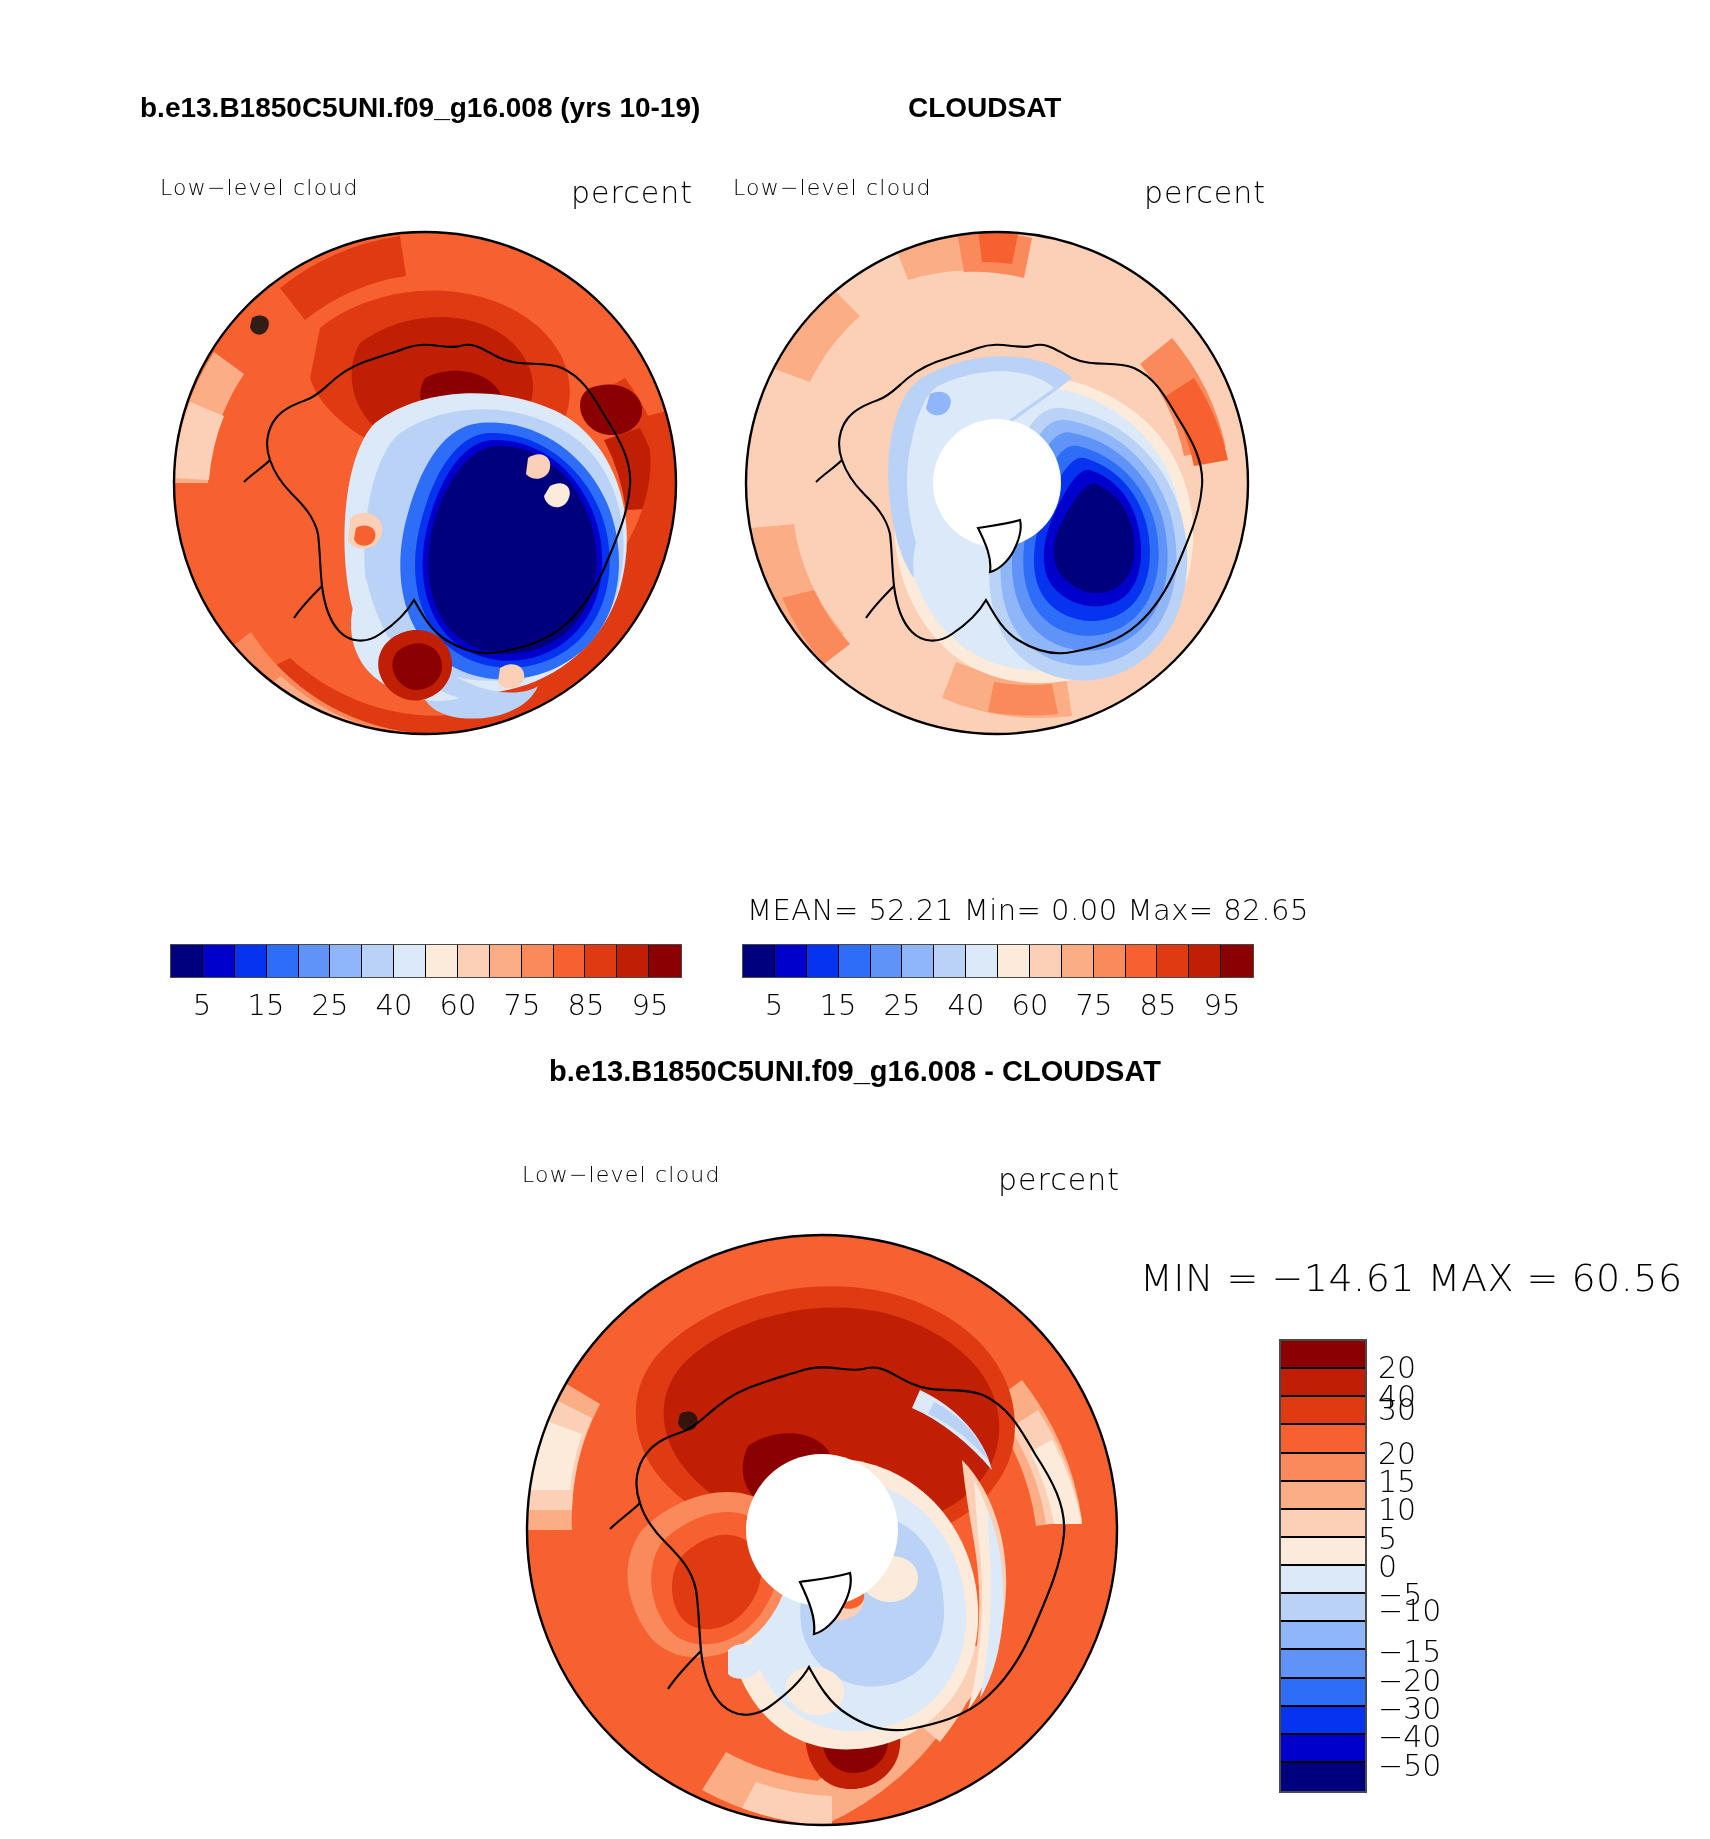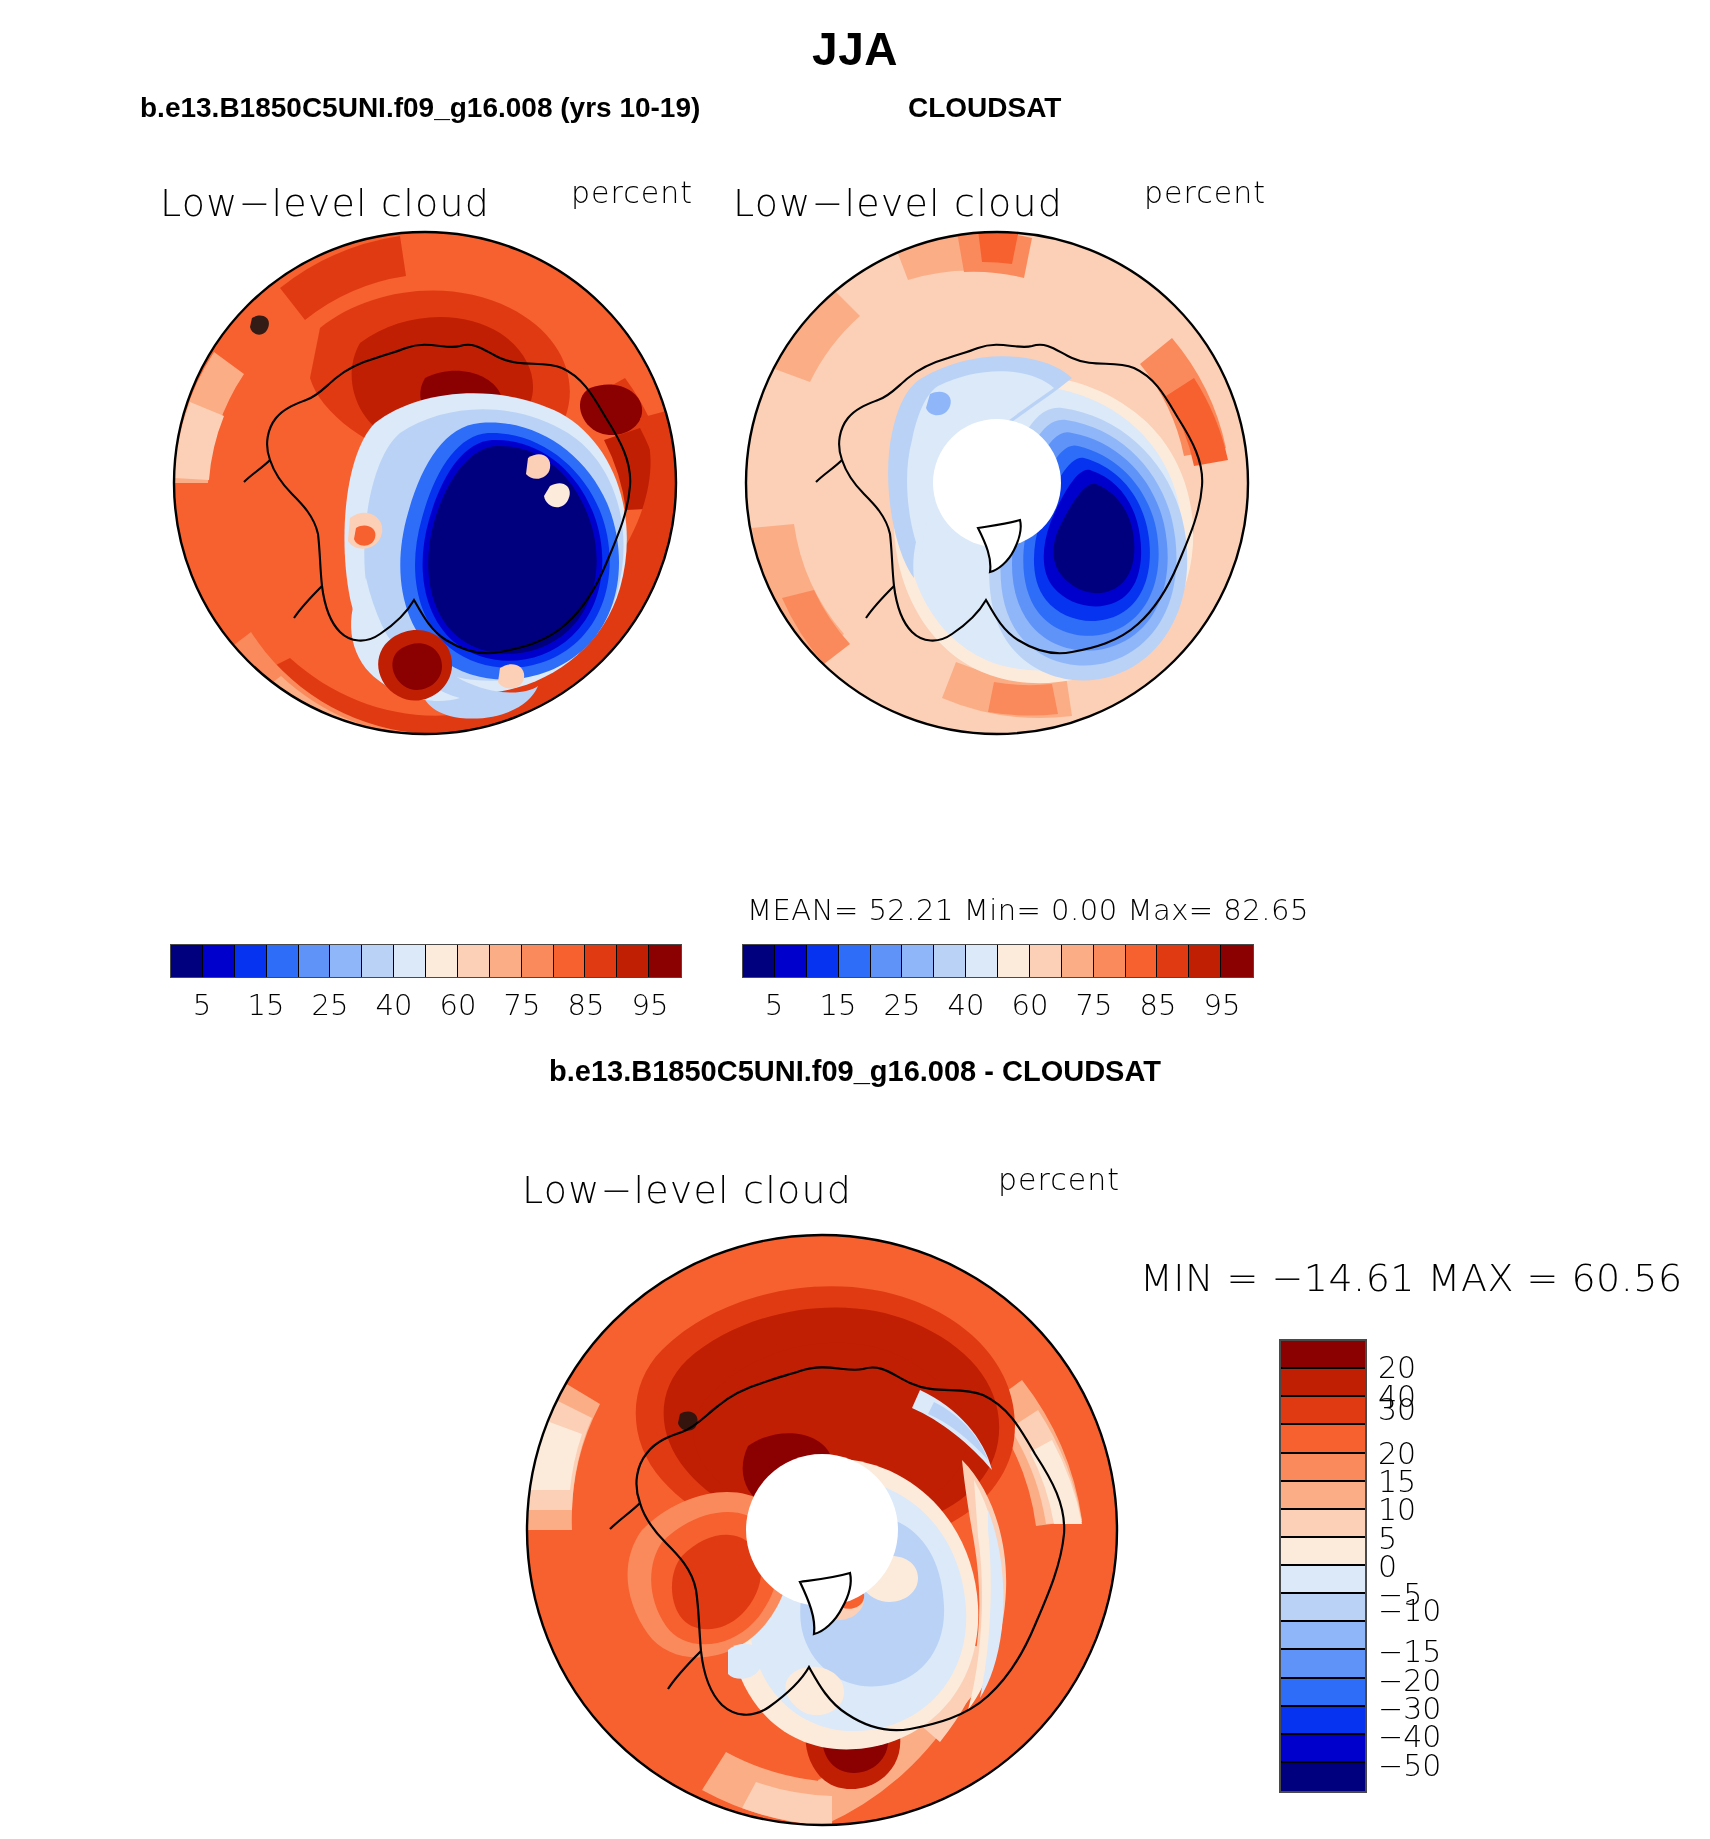--- a/index.html
+++ b/index.html
@@ -55,23 +55,22 @@
   }
 
   
   .field-label, .unit-label, .stats-line, .minmax-line, .cbar-tick, .vcbar-tick {
     font-family: "DejaVu Sans", sans-serif;
     font-weight: 300;
     white-space: nowrap;
   }
   .field-label {
     position: absolute;
-    font-size: 38px;
+    font-size: 22px;
     letter-spacing: 1.2px;
-    margin-top: 6px;
   }
   .unit-label {
     position: absolute;
     font-size: 30px;
     letter-spacing: 1px;
   }
 
   
   .map {
     position: absolute;
@@ -135,21 +134,20 @@
     position: absolute;
     font-size: 38px;
     letter-spacing: 0.5px;
   }
 </style>
 </head>
 <body>
 
 <div class="page">
 
-  <div class="main-title">JJA</div>
 
   <div class="panel-title left">b.e13.B1850C5UNI.f09_g16.008 (yrs 10-19)</div>
   <div class="panel-title right">CLOUDSAT</div>
 
   <div class="field-label" style="left:160px; top:175px;">Low−level cloud</div>
   <div class="unit-label" style="left:571px; top:175px;">percent</div>
 
   <div class="map" style="left:170px; top:228px; width:510px; height:510px;">
     <svg width="510" height="510" viewBox="0 0 510 510">
       <defs>

